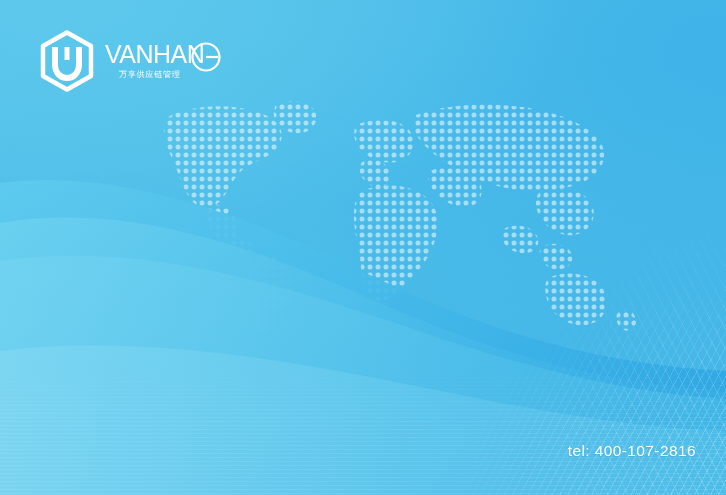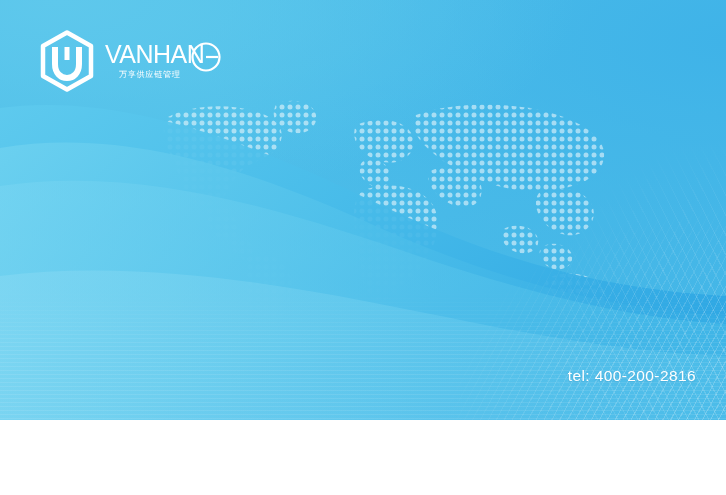--- a/index.html
+++ b/index.html
@@ -3,21 +3,21 @@
 <meta charset="utf-8">
 <style>
   html, body {
     margin: 0;
     padding: 0;
     background: #ffffff;
   }
   #banner {
     position: relative;
     width: 726px;
-    height: 420px;
+    height: 495px;
     overflow: hidden;
     font-family: "Liberation Sans", "DejaVu Sans", sans-serif;
     background: linear-gradient(135deg, #55c3ea 0%, #4cbde9 40%, #45b6e8 70%, #3fb2e6 100%);
   }
 
   
   .bg-base {
     position: absolute;
     inset: 0;
     background:
@@ -274,15 +274,15 @@
         <circle cx="101" cy="19" r="13.5" fill="none" stroke="#ffffff" stroke-width="2.2"></circle>
         <path d="M101,19 L113,19" stroke="#ffffff" stroke-width="2.2"></path>
 
         <text x="14" y="39" font-family="'DejaVu Sans','Liberation Sans',sans-serif" font-size="8.2" letter-spacing="0.6" fill="#ffffff">万享供应链管理</text>
       </svg>
     </div>
 
   </div>
 
 
-  <div class="telephone">tel: 400-200-2816</div>
+  <div class="telephone">tel: 400-107-2816</div>
 
 </div>
 
 </body></html>

